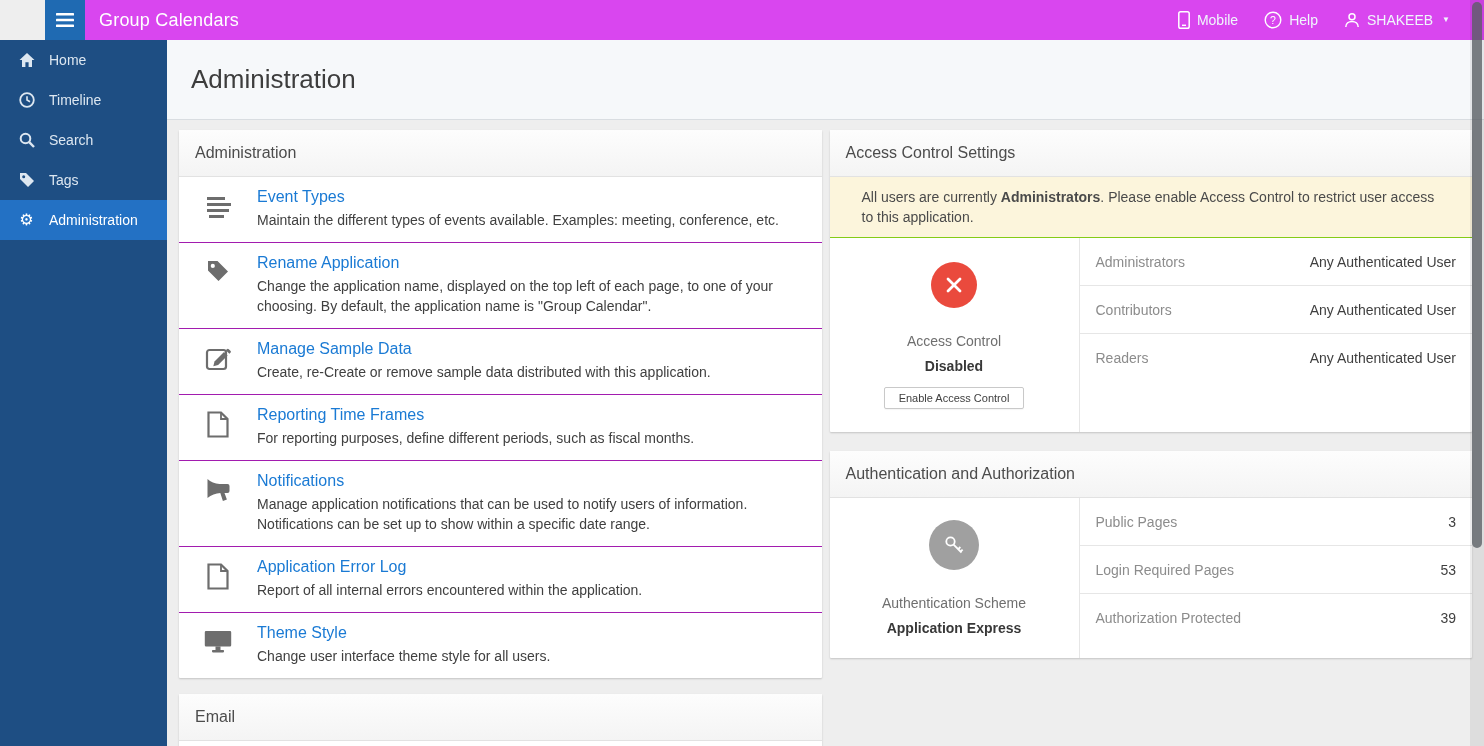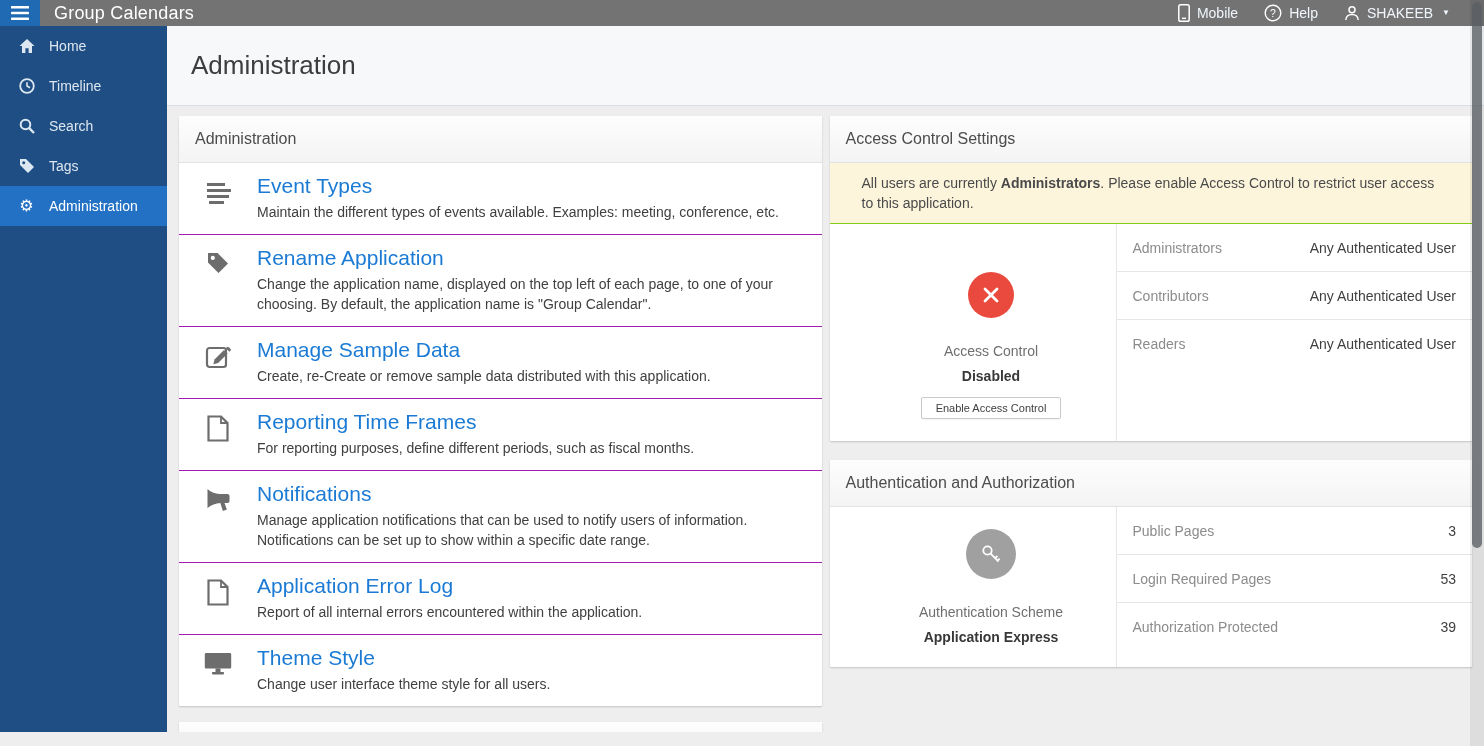--- a/index.html
+++ b/index.html
@@ -3,21 +3,21 @@
 <meta charset="utf-8">
 <style>
   * { margin:0; padding:0; box-sizing:border-box; }
   html,body { width:1484px; height:746px; overflow:hidden; }
   body {
     font-family:"Liberation Sans","DejaVu Sans",sans-serif;
     background:#eeeeee; color:#404040; position:relative;
   }
 
   
-  .topbar { height:26px; background:#737373; display:flex; align-items:stretch; color:#fff; }
+  .topbar { height:40px; background:#d946ef; display:flex; align-items:stretch; color:#fff;margin-left:45px; }
   .nav-toggle { width:40px; background:#1f6ab2; border:none; display:flex; align-items:center; justify-content:center; cursor:pointer; }
   .app-title { font-size:18px; font-weight:400; color:#fff; display:flex; align-items:center; padding-left:14px; letter-spacing:.2px; }
   .topbar-spacer { flex:1; }
   .topbar-right { display:flex; align-items:center; gap:26px; padding-right:34px; font-size:14px;padding-left:8px; }
   .topbar-item { display:flex; align-items:center; gap:7px; color:#f0f6fc; cursor:pointer; }
   .caret { font-size:8px; margin-left:2px; line-height:1; }
 
   
   .layout { display:flex; height:706px; }
   .sidebar { width:167px; background:#1e4e83; flex-shrink:0; padding-top:0; }
@@ -37,30 +37,30 @@
   
   .card { background:#fff; box-shadow:0 1px 2px rgba(0,0,0,.18); border-radius:1px; }
   .card-header { background:linear-gradient(#fdfdfd,#f4f4f4); border-bottom:1px solid #e2e2e2;
                  padding:14px 16px; font-size:16px; color:#4c4c4c; }
 
   
   .admin-item { display:flex; padding:11px 0 12px; }
   .admin-item + .admin-item { border-top:1px solid #a21caf; }
   .item-icon { width:78px; flex-shrink:0; display:flex; justify-content:center; padding-top:5px; color:#6d6d6d; }
   .item-body { padding-right:18px; }
-  .item-title { font-size:21px; color:#1a7ad4; text-decoration:none; display:inline-block; margin-bottom:4px; }
+  .item-title { font-size:16px; color:#1a7ad4; text-decoration:none; display:inline-block; margin-bottom:4px; }
   .item-desc { font-size:14px; color:#404040; line-height:20px; }
 
   .email-card { margin-top:16px; }
   .email-body { height:12px; }
 
   
   .warning { background:#fcf5dc; padding:10px 32px; font-size:14px; line-height:20px; color:#4a4a4a; border-bottom:1px solid #84cc16; }
   .split { display:flex; }
-  .split-left { width:250px; flex-shrink:0; border-right:1px solid #e6e6e6; text-align:center; padding:48px 16px 22px;margin-left:37px; }
+  .split-left { width:250px; flex-shrink:0; border-right:1px solid #e6e6e6; text-align:center; padding:24px 16px 22px; }
   .split-right { flex:1; }
   .stat-row { height:48px; display:flex; align-items:center; padding:0 16px; }
   .stat-row.bordered { border-bottom:1px solid #e6e6e6; }
   .stat-label { font-size:14px; color:#8c8c8c; }
   .stat-value { margin-left:auto; font-size:14px; color:#3f3f3f; }
   .split-right.pad-bottom { padding-bottom:50px; }
 
   .big-circle { width:46px; height:46px; border-radius:50%; margin:0 auto; display:flex; align-items:center; justify-content:center; }
   .circle-red { background:#ea4a3d; }
   .circle-gray { background:#a0a0a0; width:50px; height:50px; }

